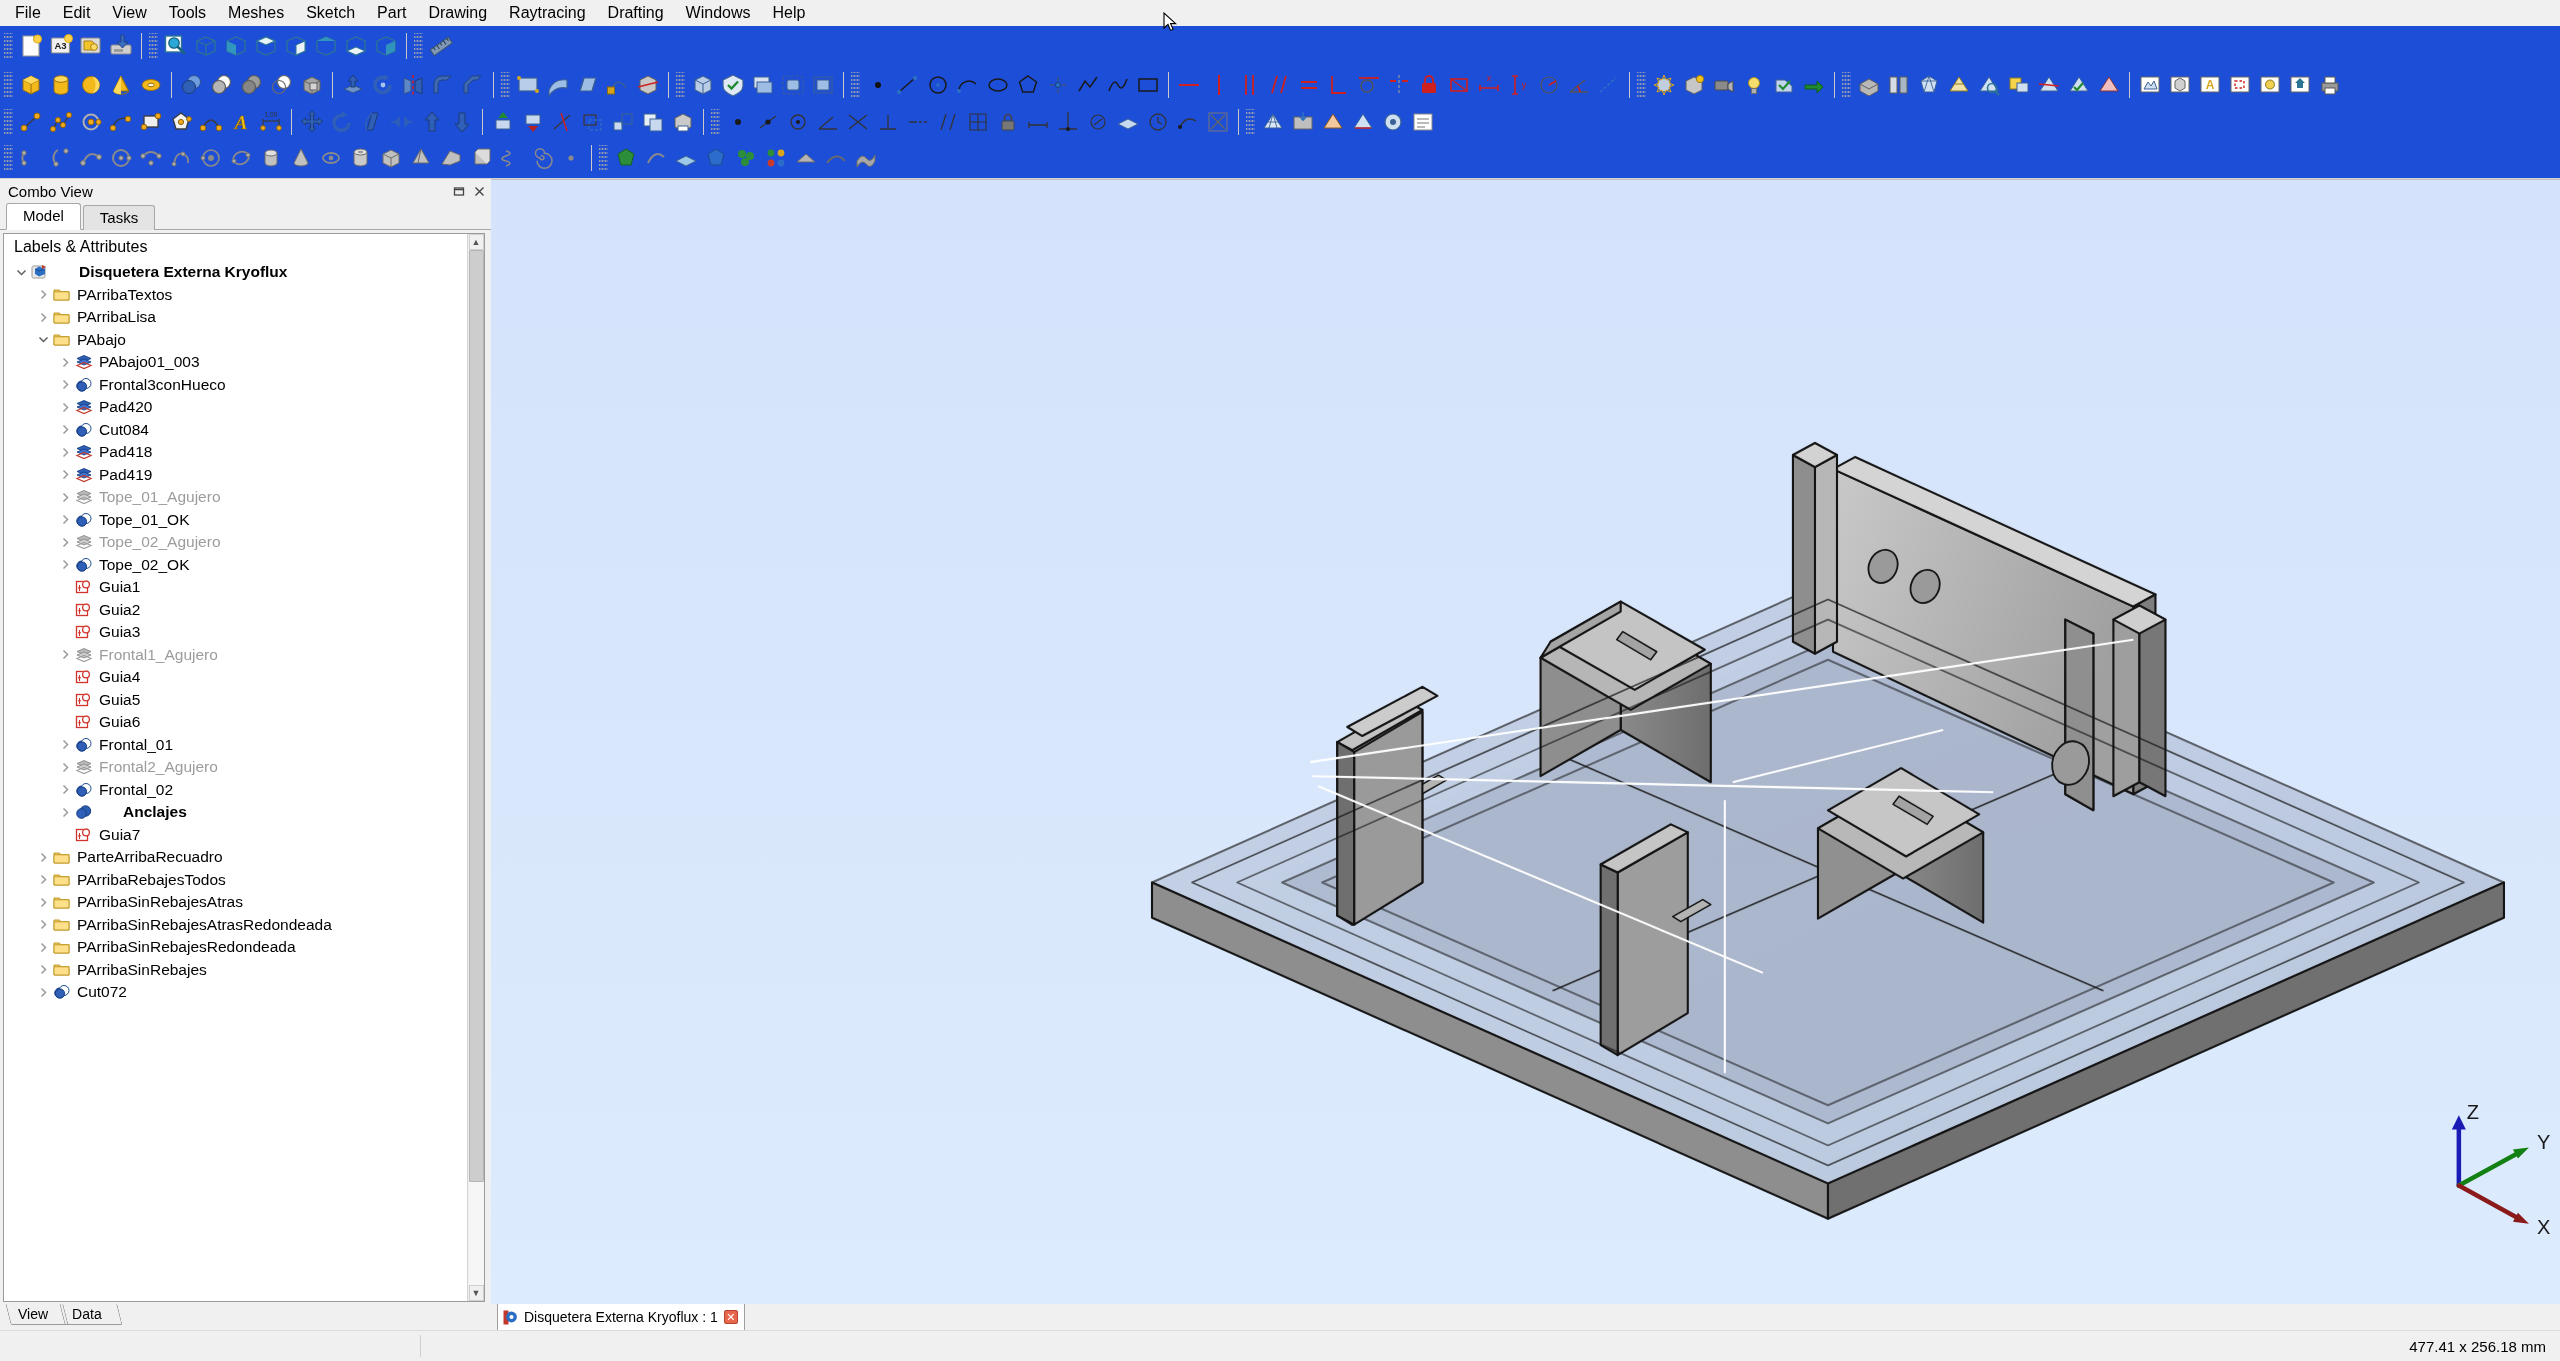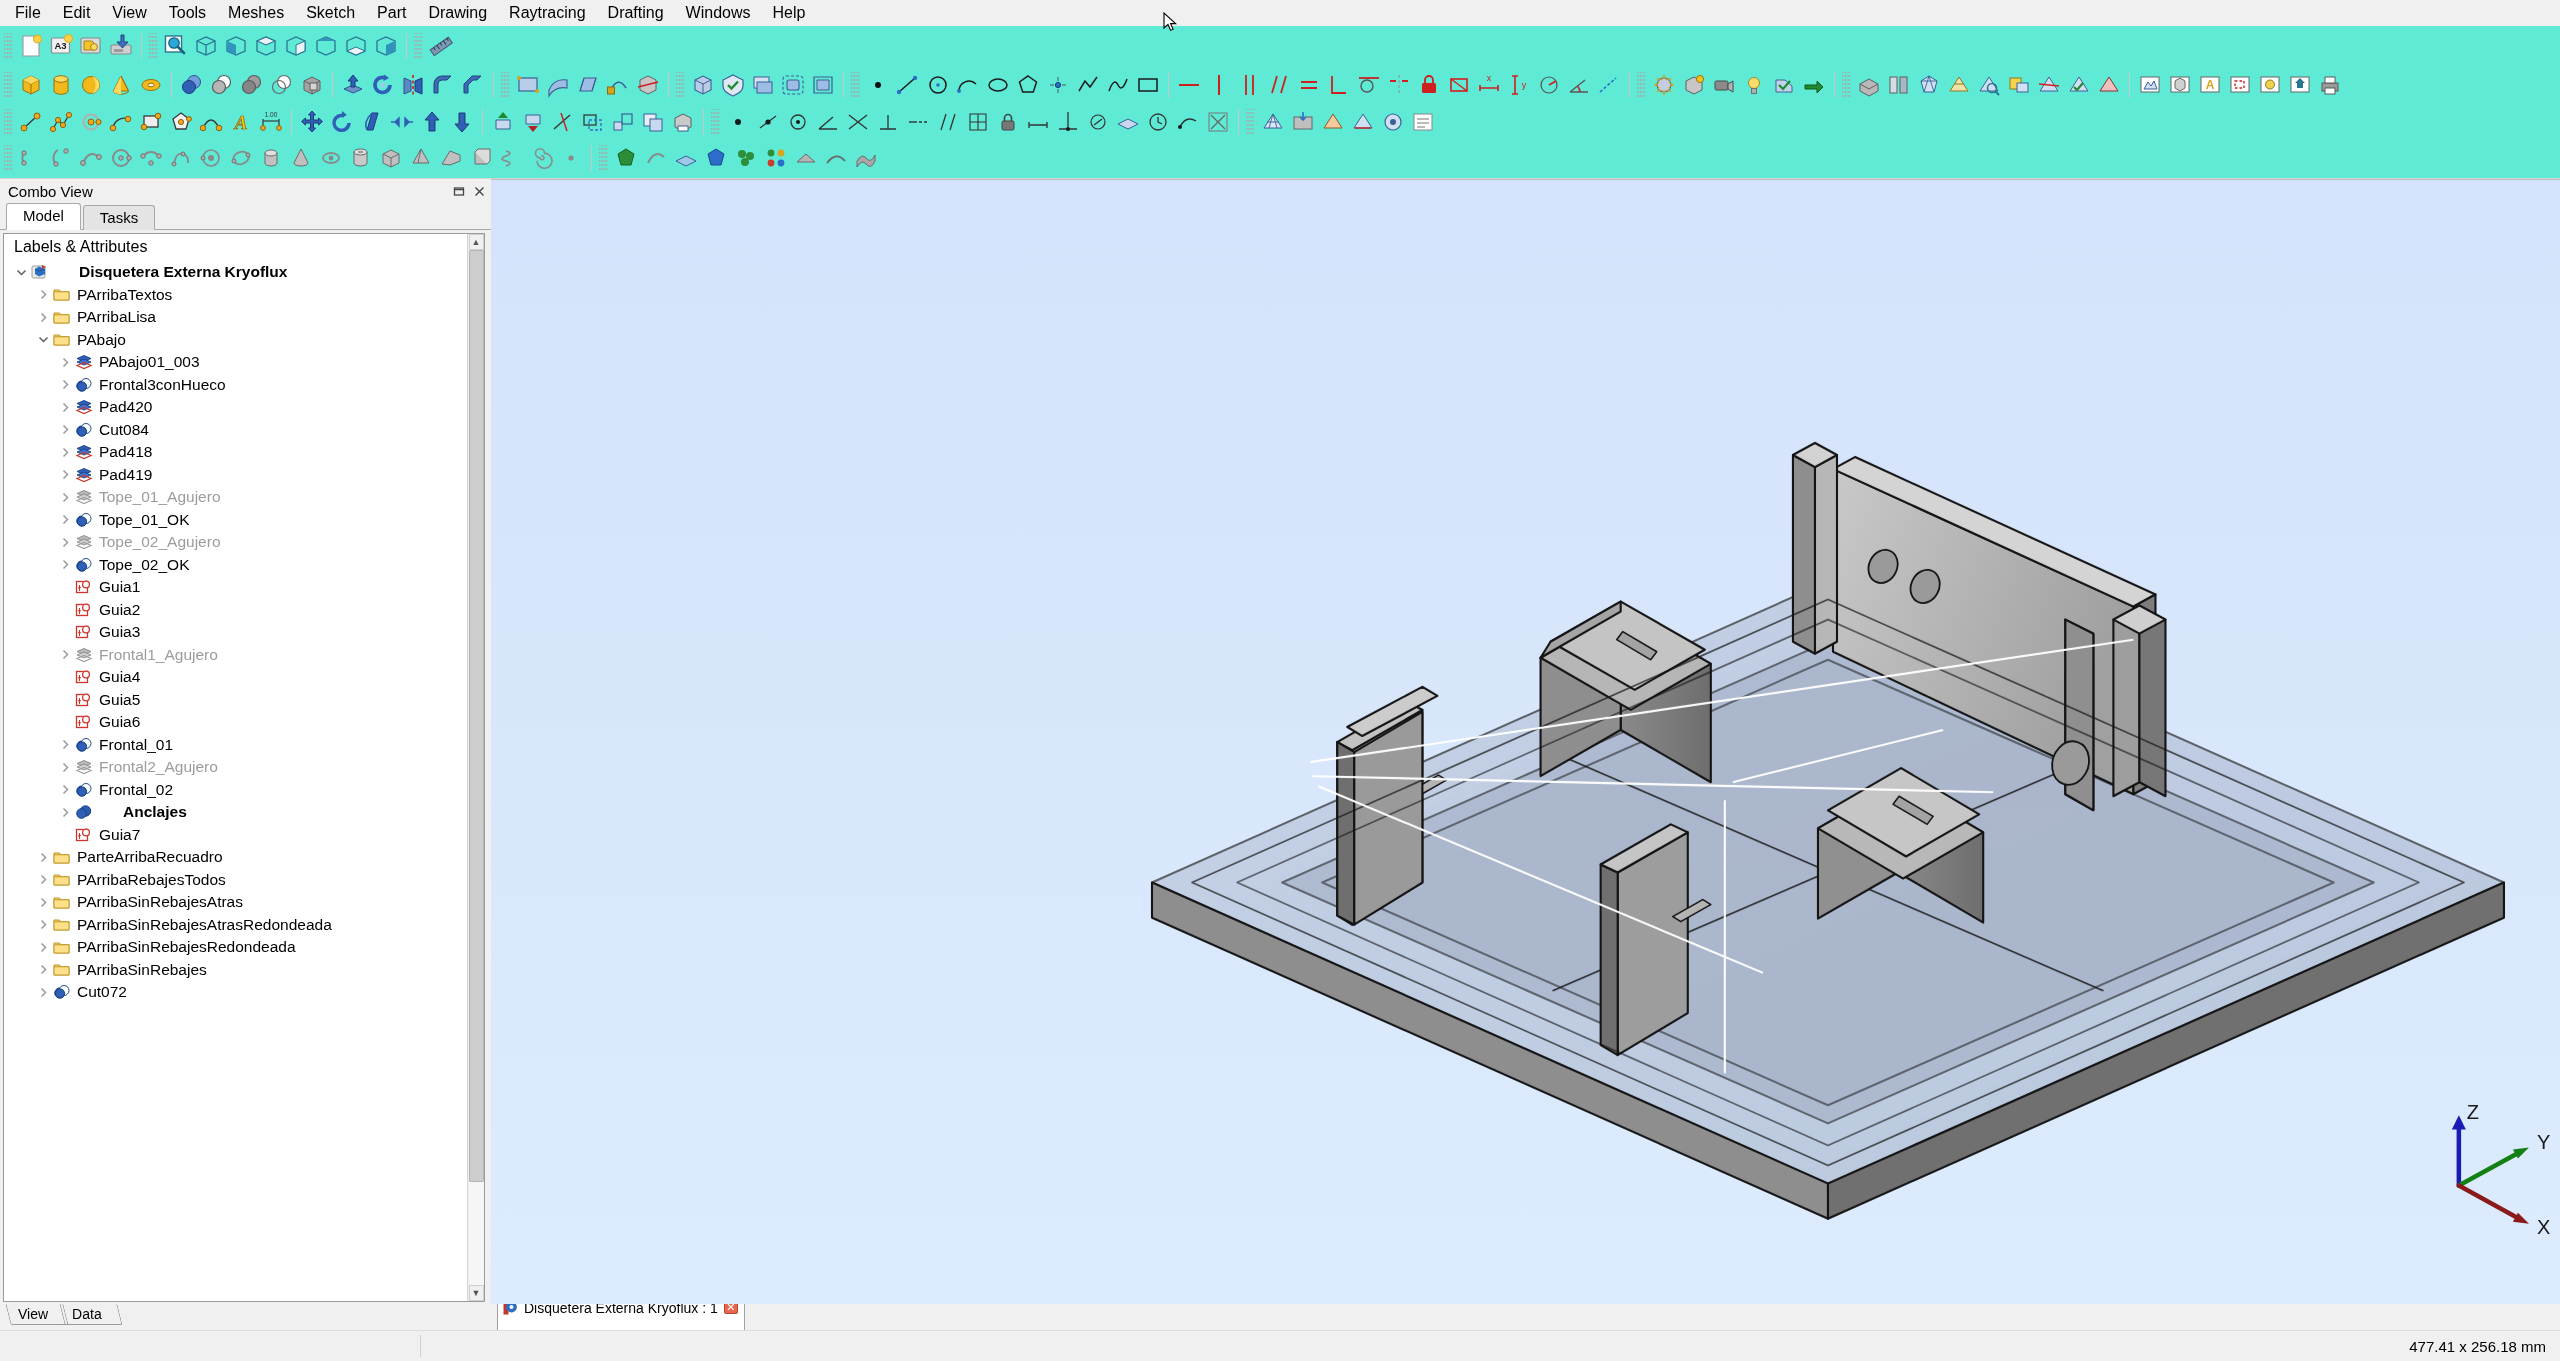--- a/index.html
+++ b/index.html
@@ -30,21 +30,21 @@
   .menubar .mi {
     padding: 3px 11px;
     line-height: 18px;
     cursor: default;
     white-space: nowrap;
   }
 
   
   .toolbars {
     flex: 0 0 auto;
-    background: #5eead4;
+    background: #1d4ed8;
     border-bottom: 1px solid #d4d4d4;
     padding-bottom: 2px;
   }
   .tbrow {
     height: 39px;
     display: flex; align-items: center;
     padding-left: 2px;
   }
   .tbrow.short { height: 36px; }
   .grip {
@@ -259,21 +259,21 @@
   }
   .view3d svg { position: absolute; left:0; top:0; width: 100%; height: 100%; }
 
   .mdi-tabbar {
     height: 26px; flex: 0 0 26px;
     display: flex; align-items: center;
     background: #f0f0f0;
     padding-left: 6px;
   }
   .mdi-tab {
-    display: flex; 
+    display: flex; align-items: center;
     height: 36px;
     padding: 0 6px 0 5px;
     border: 1px solid #a0a0a0;
     background: #fff;
     font-size: 14px;
     border-radius: 2px 2px 0 0;
     gap: 6px;
   }
   .mdi-tab .closebox {
     width: 14px; height: 14px;

